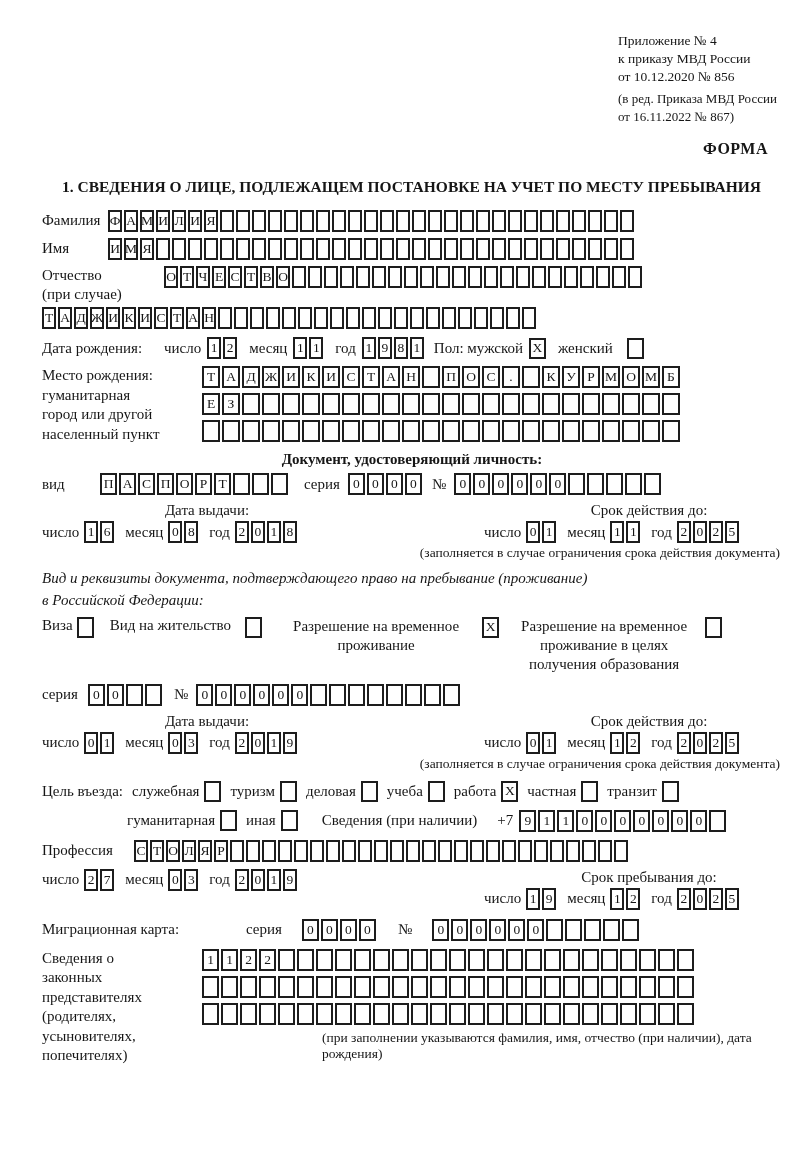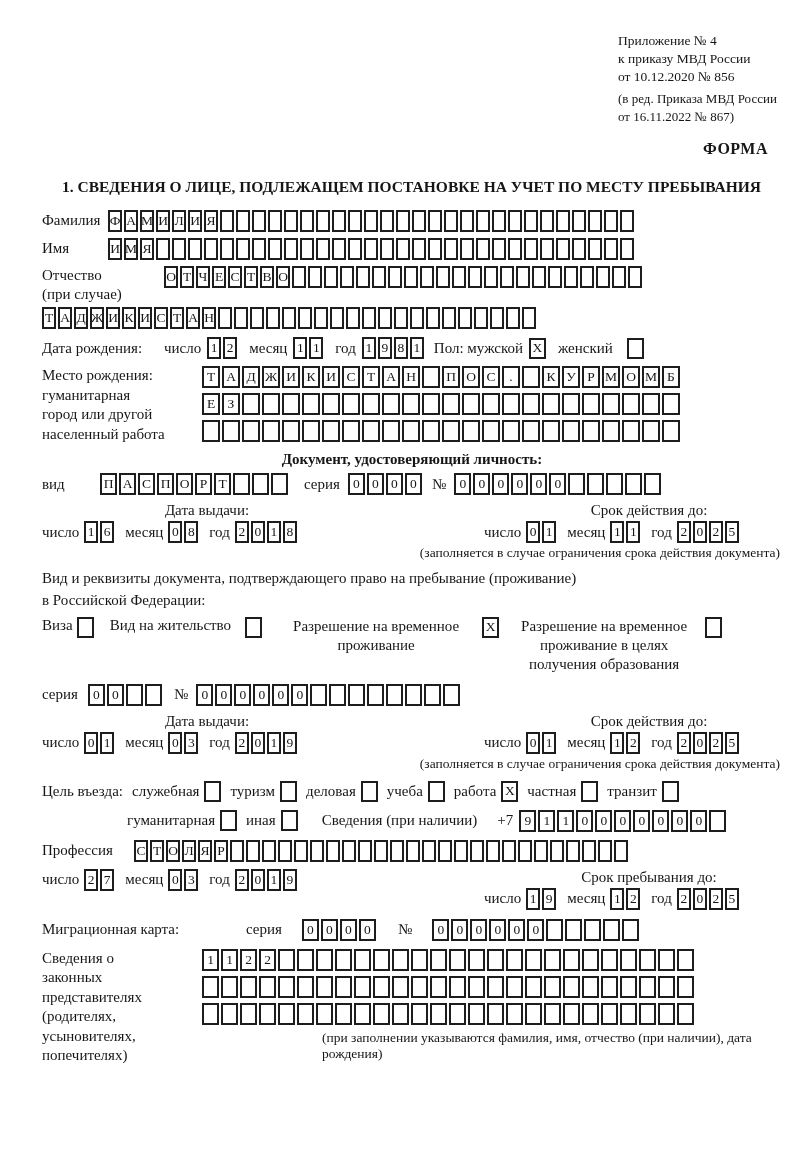--- a/index.html
+++ b/index.html
@@ -62,21 +62,21 @@
   .date-pair { display: flex; margin-top: 7px; }
   .dp-col-left { width: 394px; flex: none; }
   .dp-col-right { flex: none; padding-left: 48px; }
   .dp-heading { width: 330px; text-align: center; margin-bottom: 2px; }
   .dp-fields { display: flex; align-items: center; }
   .dp-fields .word { margin: 0 5px 0 9px; }
   .dp-fields .word:first-child { margin-left: 0; }
 
   .note-right { text-align: right; font-size: 13.5px; margin-top: 2px; padding-right: 14px; width: 752px; }
 
-  .intro { margin-top: 7px; line-height: 1.45; }
+  .intro { margin-top: 7px; line-height: 1.45; font-style: italic; }
 
   .res-options { display: flex; align-items: flex-start; margin-top: 5px; }
   .res-label-multi { display: inline-block; text-align: center; line-height: 19px; }
   .w190 { width: 196px; } .w182 { width: 186px; }
 
   .purpose-row { display: flex; align-items: center; margin-top: 9px; white-space: nowrap; }
   .purpose-row .opt { display: flex; align-items: center; margin-left: 9px; text-align: right; }
   .purpose-row .opt .checkbox { margin-left: 5px; }
 
   .rep-note { font-size: 13.5px; margin-top: 4px; margin-left: 120px; }
@@ -281,21 +281,21 @@
     <span class="cells checkbox ml14">
         <span class="cell"></span>
       </span>
   </div>
 
   <div class="row row-top" style="margin-top:7px;">
     <span class="flabel ml-block">
       <div>Место рождения:</div>
       <div>гуманитарная</div>
       <div>город или другой</div>
-      <div>населенный работа</div>
+      <div>населенный пункт</div>
     </span>
     <span class="stacked-cells">
       <span class="cells cells-w18">
           <span class="cell">Т</span>
           <span class="cell">А</span>
           <span class="cell">Д</span>
           <span class="cell">Ж</span>
           <span class="cell">И</span>
           <span class="cell">К</span>
           <span class="cell">И</span>

